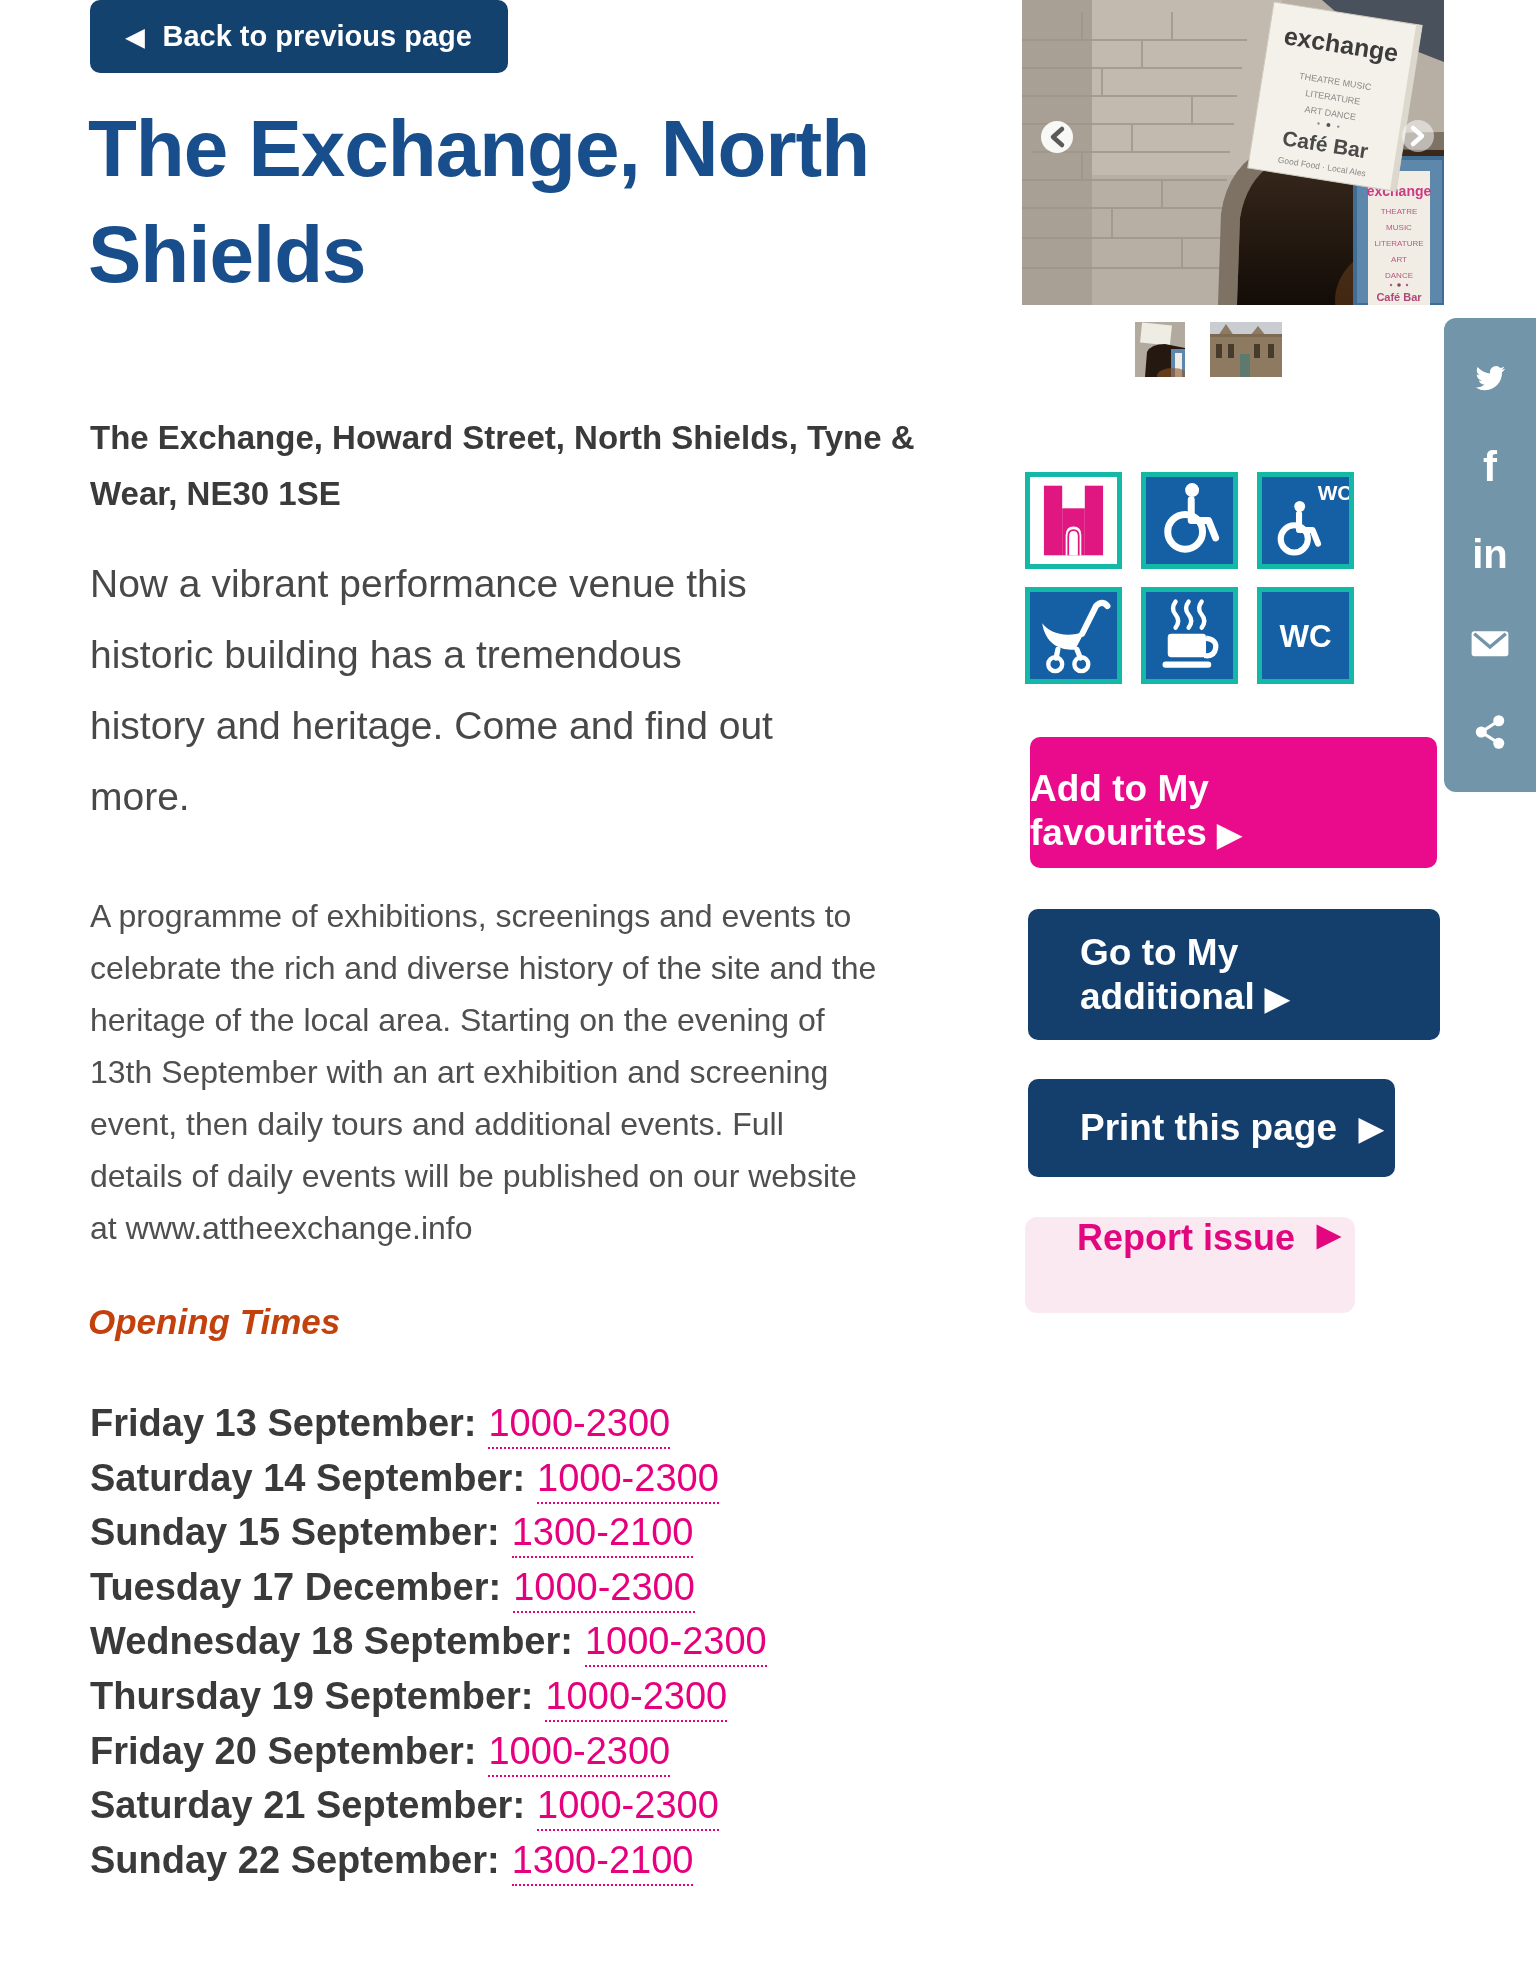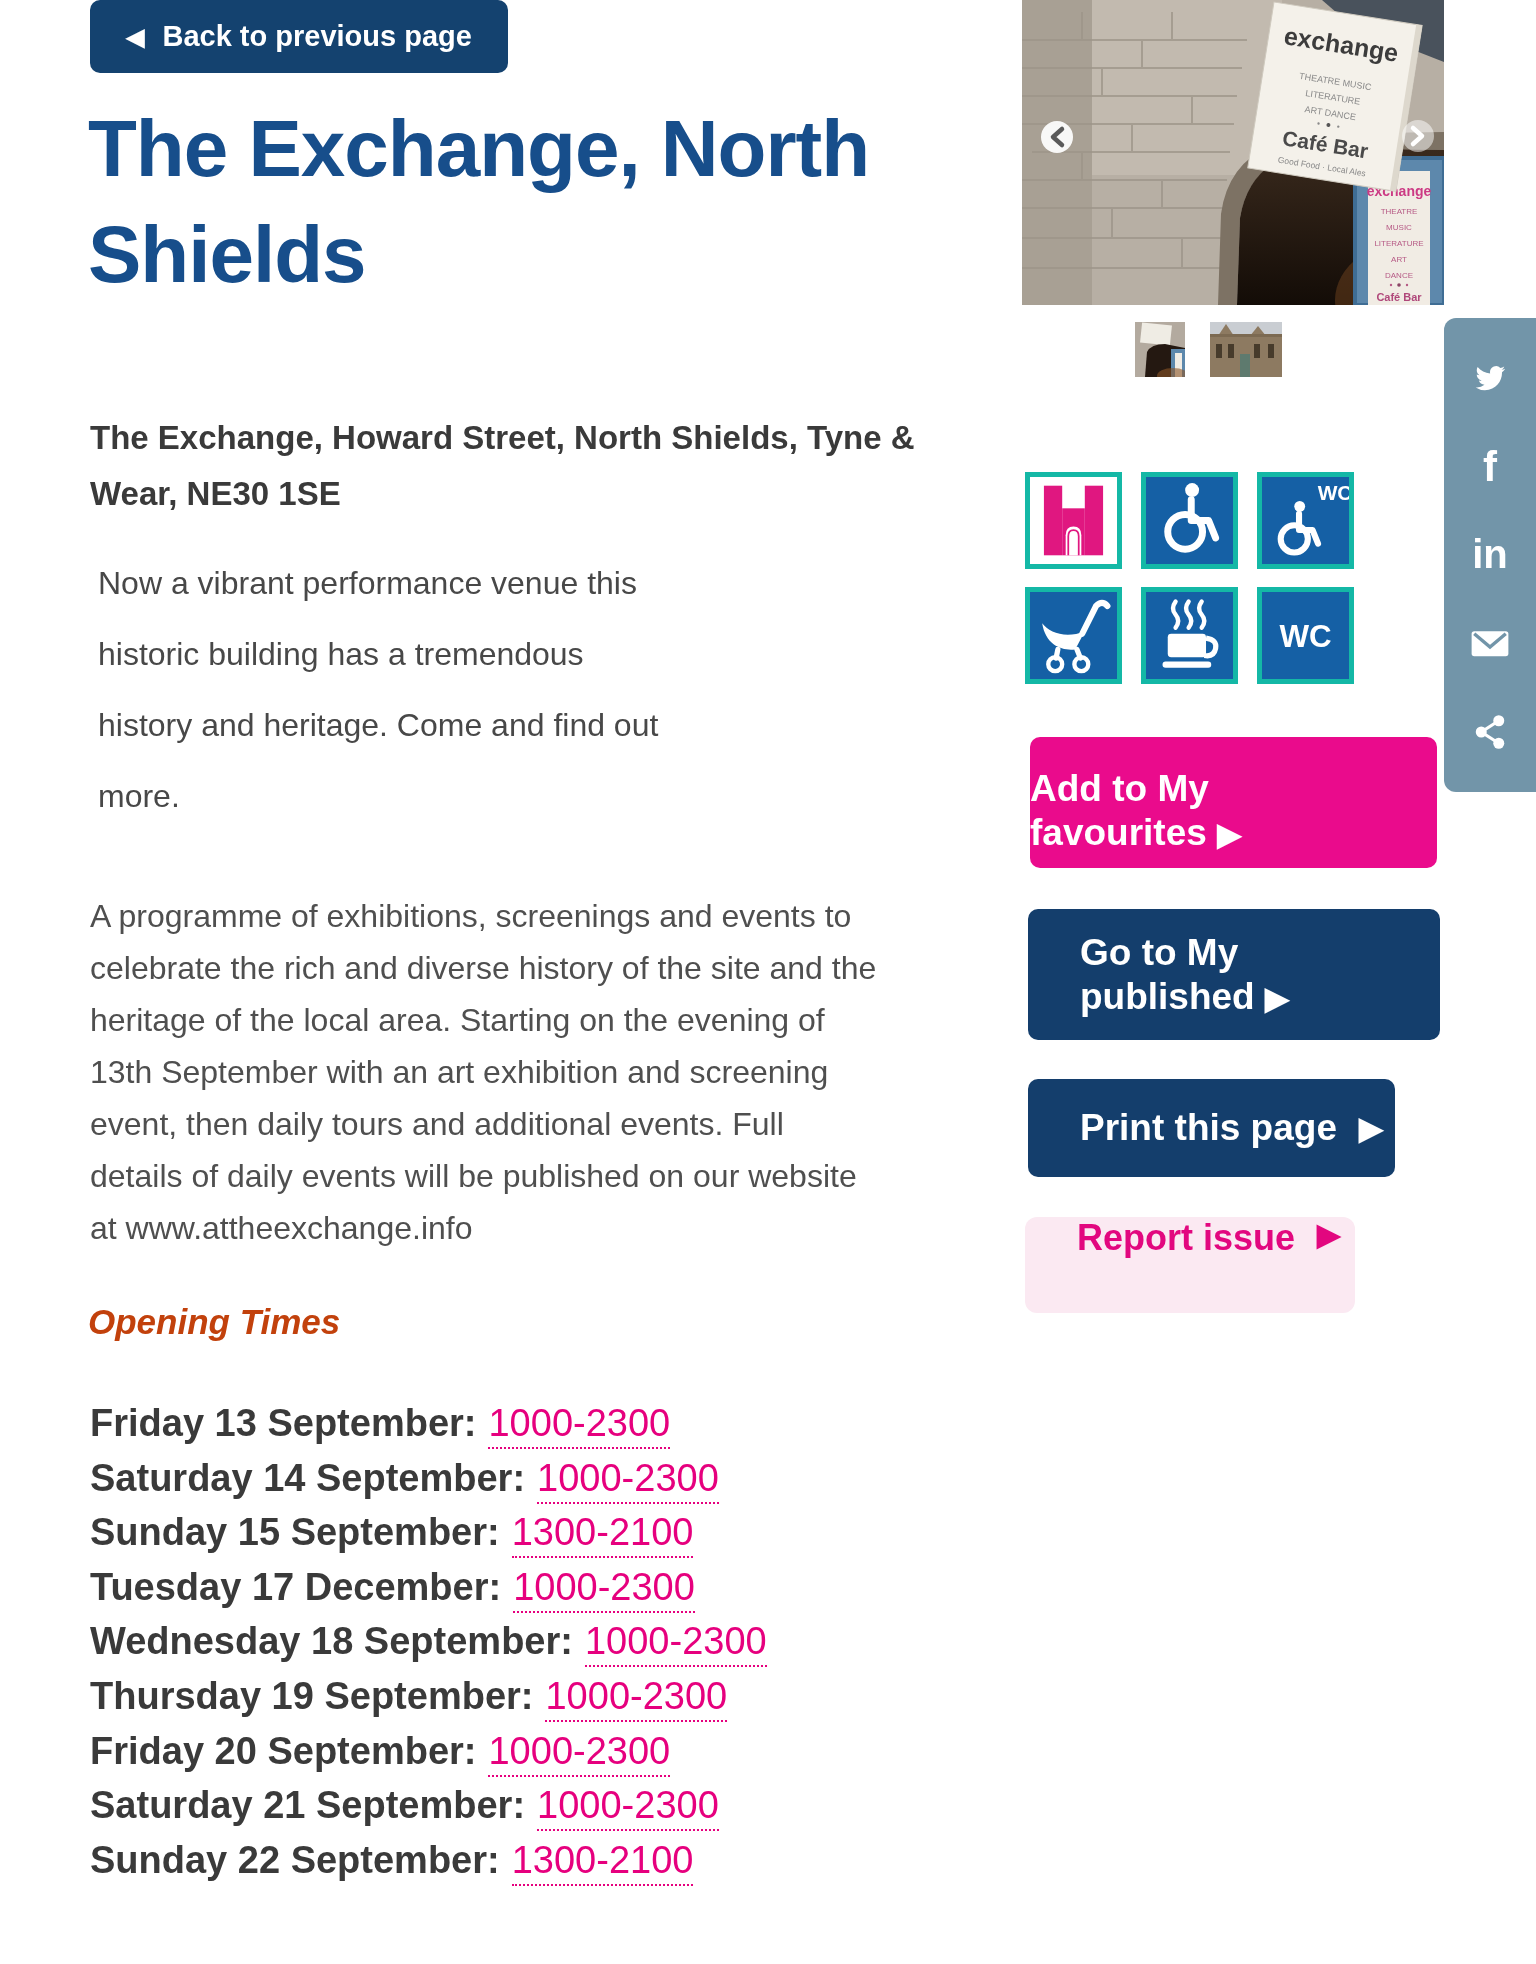--- a/index.html
+++ b/index.html
@@ -10,22 +10,22 @@
   
   .back-btn{left:90px;top:0;height:73px;background:#14426f;color:#fff;border-radius:10px;
     display:flex;align-items:center;gap:18px;padding:0 36px;font-size:29px;font-weight:bold;cursor:pointer;}
   .back-btn .arr{font-size:24px;line-height:1;}
 
   
   .h1{left:88px;top:96px;width:920px;font-size:80px;line-height:106px;font-weight:bold;
       color:#174e8b;white-space:pre-line;letter-spacing:-1px;}
   .address{left:90px;top:410px;width:900px;font-size:33px;line-height:56px;font-weight:bold;
       color:#3a3a3a;white-space:pre-line;}
-  .intro{left:90px;top:548px;width:920px;font-size:32px;line-height:71px;color:#484848;
-      white-space:pre-line;font-weight:normal;margin-left:8px;}
+  .intro{left:90px;top:548px;width:920px;font-size:39px;line-height:71px;color:#484848;
+      white-space:pre-line;font-weight:normal;}
   .description{left:90px;top:890px;width:940px;font-size:32px;line-height:52px;color:#4f4f4f;
       white-space:pre-line;}
   .h2{left:88px;top:1302px;font-size:35px;font-weight:bold;color:#c2410c;font-style:italic;}
 
   .times{left:90px;top:1402px;width:900px;}
   .time-row{height:54.6px;font-size:38px;white-space:nowrap;}
   .time-row .day{font-weight:bold;color:#3a3a3a;margin-right:12px;}
   .time-row .tlink{color:#e6007e;text-decoration:none;border-bottom:2px dotted #e6007e;
       padding-bottom:3px;cursor:pointer;}
 
@@ -265,21 +265,21 @@
     </div>
   </div>
 
   <div class="abs btn btn-add">
     <span class="lbl">Add to My
 favourites</span>
     <span class="btn-arrow">▶</span>
   </div>
   <div class="abs btn btn-goto">
     <span class="lbl">Go to My
-published</span>
+additional</span>
     <span class="btn-arrow">▶</span>
   </div>
   <div class="abs btn btn-print">
     <span class="lbl">Print this page</span>
     <span class="btn-arrow">▶</span>
   </div>
   <div class="abs btn btn-report">
     <span class="lbl">Report issue</span>
     <span class="btn-arrow">▶</span>
   </div>

